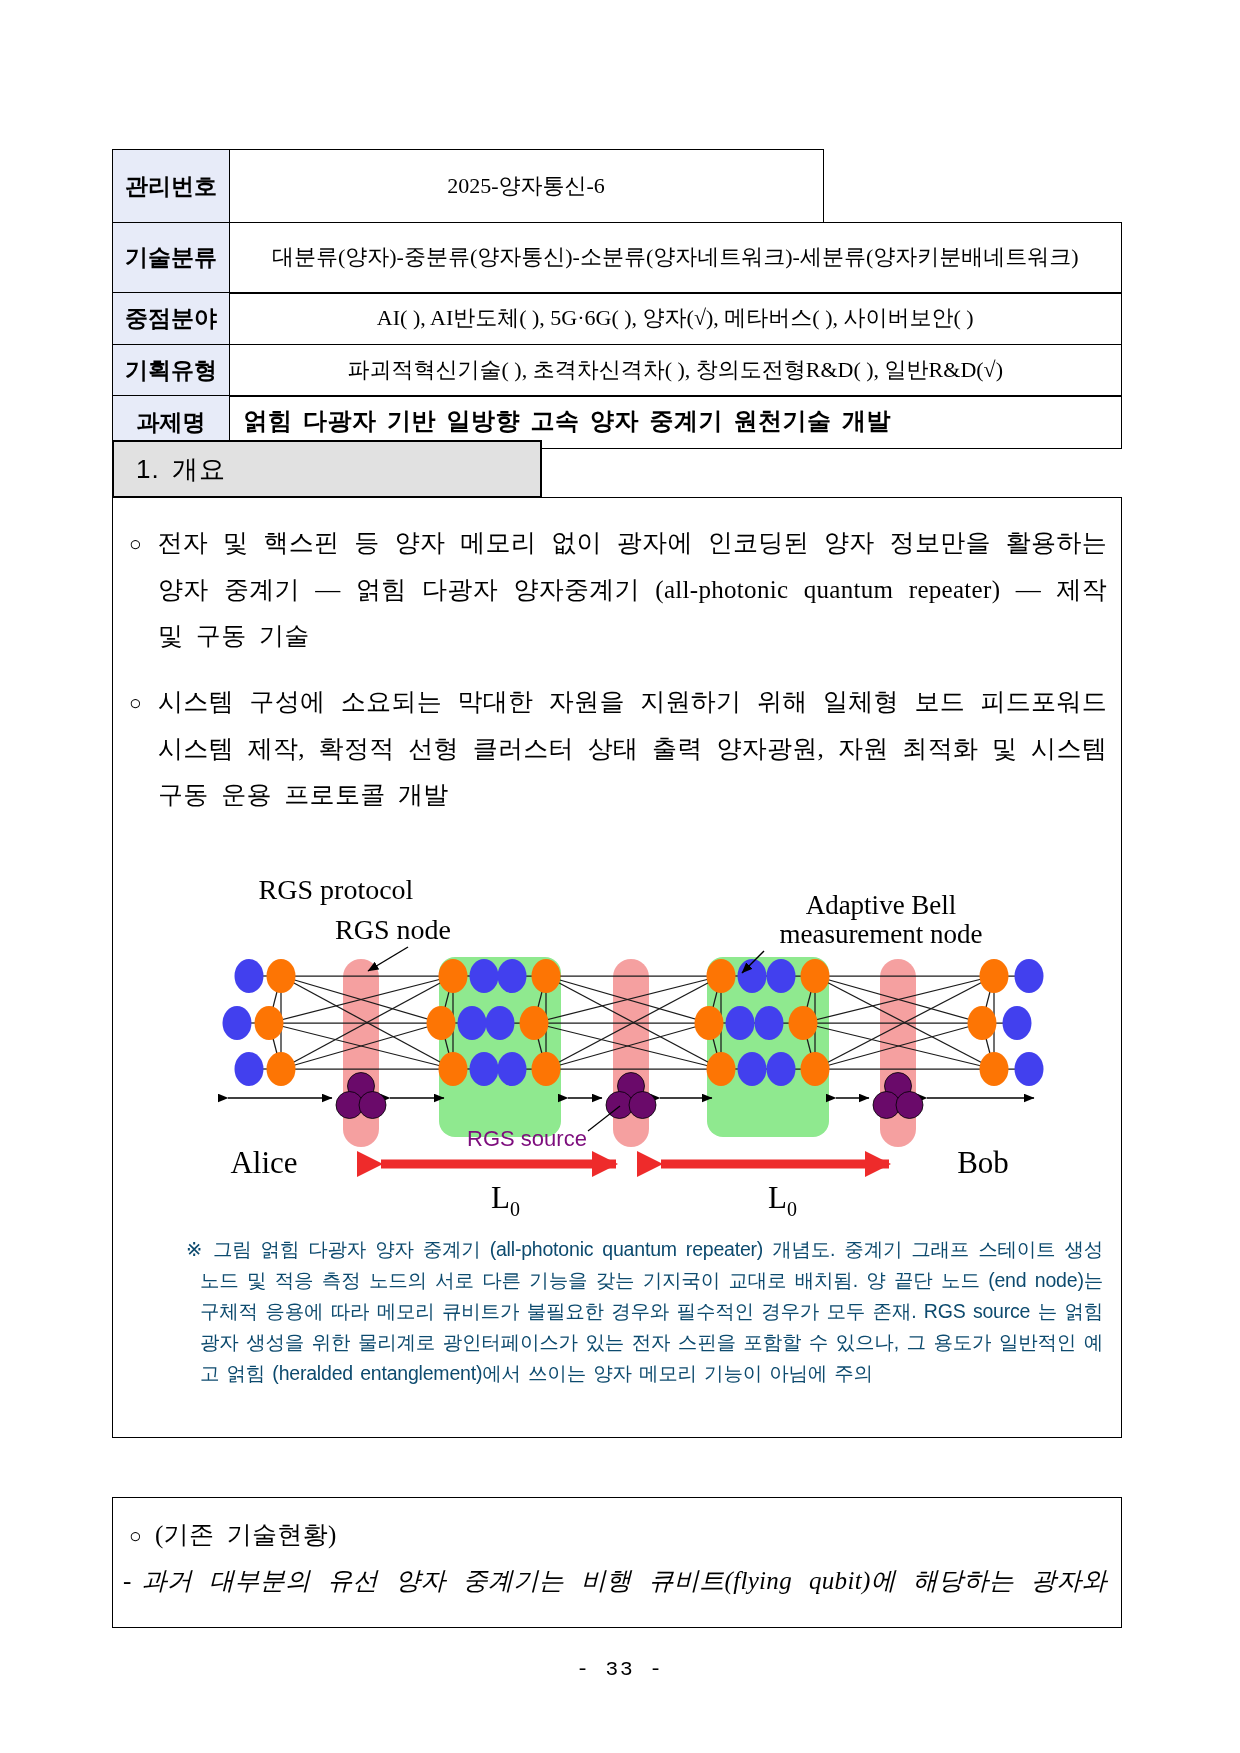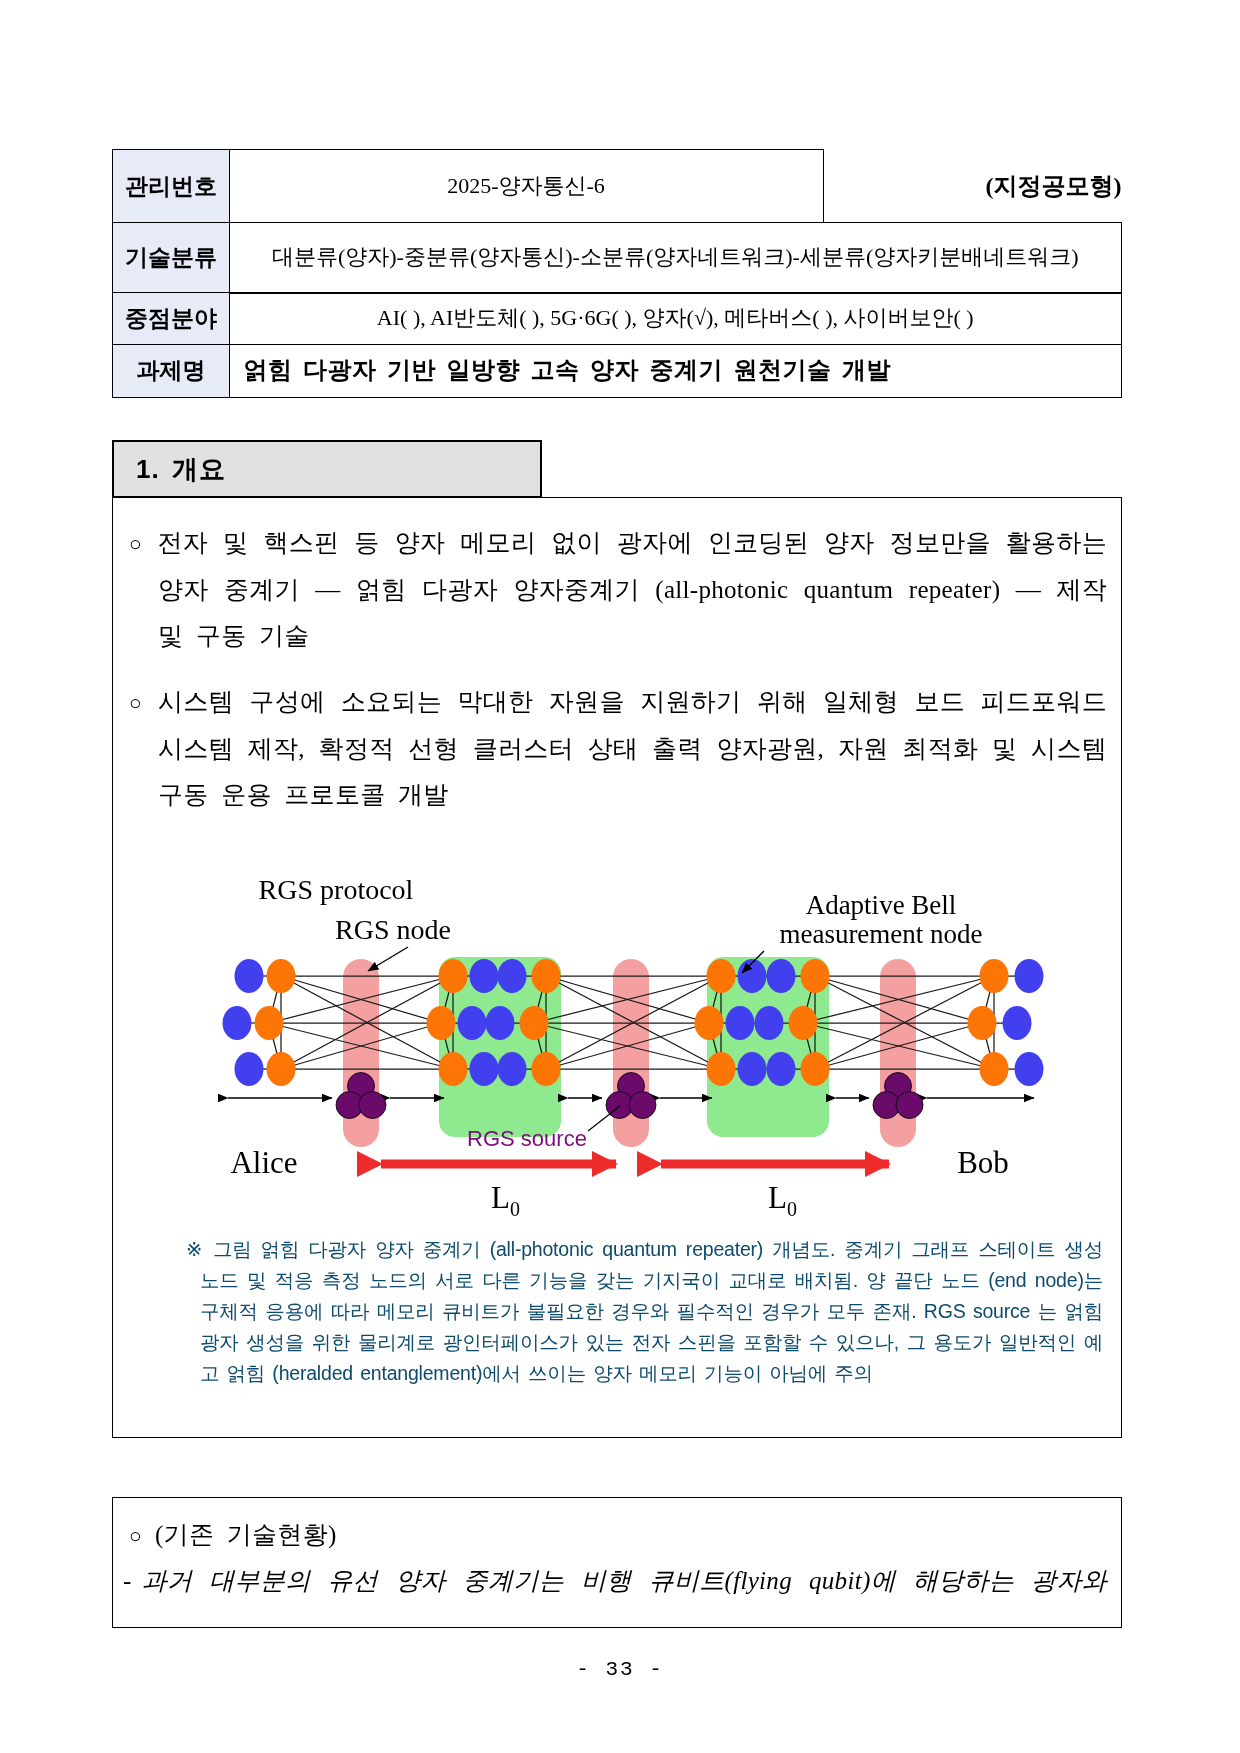--- a/index.html
+++ b/index.html
@@ -23,21 +23,21 @@
   .t-extra {
     flex:0 0 300px; display:flex; align-items:center; justify-content:flex-end;
     font-weight:bold; font-size:24px; padding-right:2px;
   }
   .t-title-value { justify-content:flex-start; text-align:left; font-weight:bold; font-size:24px; padding-left:14px; letter-spacing:0.5px; word-spacing:4px; }
   
   .sec-header {
     position:absolute; left:112px; width:430px; height:58px;
     background:#e1e1e1; border:2px solid #000;
     font-family:"Liberation Sans","DejaVu Sans",sans-serif;
-    font-weight:bold; font-size:26px; line-height:54px; padding-left:22px;
+    font-weight:normal; font-size:26px; line-height:54px; padding-left:22px;
     letter-spacing:1px; word-spacing:4px;
   }
   
   .content-box { position:absolute; left:112px; width:1010px; border:1.5px solid #000; background:#fff; }
   .bullet-para {
     position:absolute; left:0; right:0;
     font-size:25px; line-height:46px; text-align:justify;
     padding:0 14px 0 45px; text-indent:-29px; word-spacing:6px; letter-spacing:0.3px;
   }
   .bullet-para .marker { font-size:21px; margin-right:13px; }
@@ -62,29 +62,32 @@
 </style>
 </head>
 <body>
 
 <div class="page">
 
   <div class="hdr-table">
     <div class="t-row" style="height:74px">
       <div class="t-cell t-label">관리번호</div>
       <div class="t-cell t-value" style="flex:0 0 595px">2025-양자통신-6</div>
-      <div class="t-extra">(지정공모형)</div>
     </div>
     <div class="t-row" style="height:72px">
       <div class="t-cell t-label">기술분류</div>
       <div class="t-cell t-value">대분류(양자)-중분류(양자통신)-소분류(양자네트워크)-세분류(양자키분배네트워크)</div>
     </div>
     <div class="t-row" style="height:53px">
       <div class="t-cell t-label">중점분야</div>
       <div class="t-cell t-value">AI( ),  AI반도체( ),  5G·6G( ),  양자(√),  메타버스( ),  사이버보안( )</div>
+    </div>
+    <div class="t-row" style="height:53px">
+      <div class="t-cell t-label">기획유형</div>
+      <div class="t-cell t-value">파괴적혁신기술( ),  초격차신격차( ),  창의도전형R&amp;D( ),  일반R&amp;D(√)</div>
     </div>
     <div class="t-row" style="height:54px">
       <div class="t-cell t-label">과제명</div>
       <div class="t-cell t-value t-title-value">얽힘 다광자 기반 일방향 고속 양자 중계기 원천기술 개발</div>
     </div>
   </div>
 
   <div class="sec-header" style="top:440px">1. 개요</div>
 
   <div class="content-box" style="top:497px; height:941px">

